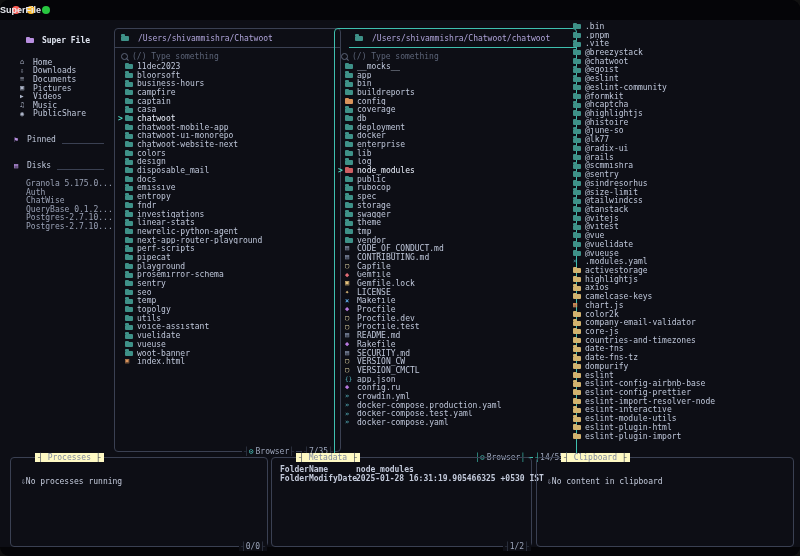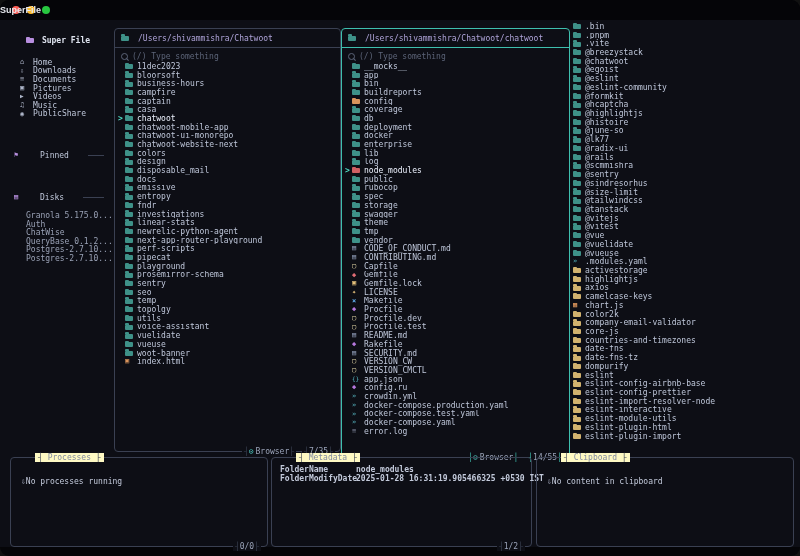--- a/index.html
+++ b/index.html
@@ -11,29 +11,29 @@
   .tl span{width:8px;height:8px;border-radius:50%;display:block;}
   .tl .r{background:#ff5f57}.tl .y{background:#febc2e}.tl .g{background:#28c840}
   .wtitle{position:absolute;top:0;left:0;right:0;text-align:left;line-height:20px;color:#e8eaef;font-size:9px;font-weight:bold;font-family:"Liberation Sans",sans-serif;}
   
   .app{position:absolute;top:20px;left:0;width:800px;height:527px;background:#0d0e15;font-size:8px;color:#bfc7da;}
   
   .sidebar{position:absolute;left:6px;top:8px;width:104px;height:424px;}
   .sb-title{display:flex;align-items:center;justify-content:center;gap:4px;margin-top:8px;color:#dfe4f0;font-weight:bold;}
   .sb-items{margin-top:13px;padding-left:14px;}
   .sb-row{display:flex;align-items:center;height:8.6px;gap:4px;white-space:nowrap;}
-  .sb-sec{display:flex;align-items:center;gap:17px;padding-left:8px;margin-top:16px;height:9px;}
+  .sb-sec{display:flex;align-items:flex-end;gap:4px;padding-left:8px;margin-top:0;height:9px;}
   .sb-sec .line{flex:1;border-top:1px solid #3a4052;margin-right:6px;margin-left:2px;}.sb-gap2{height:17px}.sb-gap3{height:9px}
   .disks{padding-left:20px;}
   .drow{height:8.6px;display:flex;align-items:center;white-space:nowrap;color:#9aa2b6;}
   
   .panel{position:absolute;border:1px solid #3a4052;border-radius:4px;}
   .panel.active{border-color:#3ebfae;}
   .panel1{left:114px;top:8px;width:225px;height:422px;}
-  .panel2{left:341px;top:8px;width:227px;height:428px;}
+  .panel2{left:334px;top:8px;width:227px;height:428px;padding-left:14px;}
   .phead{height:18px;border-bottom:1px solid #3a4052;display:flex;align-items:center;gap:5px;padding:0 6px;white-space:nowrap;}
   .panel.active .phead{border-bottom-color:#3ebfae;}
   .path{color:#afa4d9;}
   .searchrow{position:absolute;top:23px;left:6px;right:4px;display:flex;align-items:center;gap:4px;color:#5c6478;white-space:nowrap;}
   .mag{width:5px;height:5px;border:1px solid #5c6478;border-radius:50%;position:relative;display:inline-block;}
   .mag::after{content:'';position:absolute;width:3px;height:1px;background:#5c6478;right:-2px;bottom:-1px;transform:rotate(45deg);}
   .files{position:absolute;top:33px;left:3px;right:2px;bottom:6px;overflow:hidden;}
   .row{display:flex;align-items:center;height:8.7px;white-space:nowrap;overflow:hidden;}
   .cur{width:7px;flex:none;text-align:left;}
   .cur::before{content:">";color:transparent;font-weight:bold;}
@@ -90,21 +90,21 @@
   .preview{position:absolute;left:573px;top:2px;width:224px;height:434px;overflow:hidden;}
   .preview .row{height:8.72px;}
   
   .bpanel{position:absolute;top:437px;height:88px;border:1px solid #3a4052;border-radius:4px;}
   .bp-processes{left:10px;width:256px;}
   .bp-metadata{left:271px;width:259px;}
   .bp-clipboard{left:536px;width:256px;}
   .ptitle{position:absolute;top:-5px;left:24px;background:#fef9c3;padding:0 3px;color:#8089a0;white-space:nowrap;}
   .ptitle::before{content:"┤ ";color:#3a4052;}
   .ptitle::after{content:" ├";color:#3a4052;}
-  .pcount{position:absolute;bottom:-5px;right:6px;background:#0d0e15;padding:0 2px;color:#9aa3b8;}
+  .pcount{position:absolute;bottom:-5px;right:0;background:#0d0e15;padding:0 2px;color:#9aa3b8;}
   .pcount::before{content:"┤";color:#3a4052;}
   .pcount::after{content:"├";color:#3a4052;}
   .empty-msg{display:flex;align-items:center;gap:0;padding:19px 0 0 10px;color:#c3cadb;}
   .tray{color:#aeb6ca;}
   .tray::before{content:"⇩";}
   .meta-rows{padding:6px 0 0 8px;}
   .mrow{display:flex;height:9.5px;align-items:flex-end;white-space:nowrap;font-weight:bold;}
   .mlabel{width:76px;flex:none;color:#c3cadb;}
   .mvalue{color:#c3cadb;}
 </style>
@@ -692,25 +692,20 @@
             <span class="fic ic-yaml"></span>
             <span class="fname">docker-compose.test.yaml</span>
           </div>
 
           <div class="row">
             <span class="cur"></span>
             <span class="fic ic-yaml"></span>
             <span class="fname">docker-compose.yaml</span>
           </div>
 
-          <div class="row">
-            <span class="cur"></span>
-            <span class="fic ic-log"></span>
-            <span class="fname">error.log</span>
-          </div>
         </div>
       <div class="pfoot">
         <span class="badge"><span class="eye">⊙</span><span class="inner">Browser</span></span>
         <span class="dash"></span>
         <span class="badge">14/55</span>
       </div>
     </div>
 
     <div class="preview">
 

